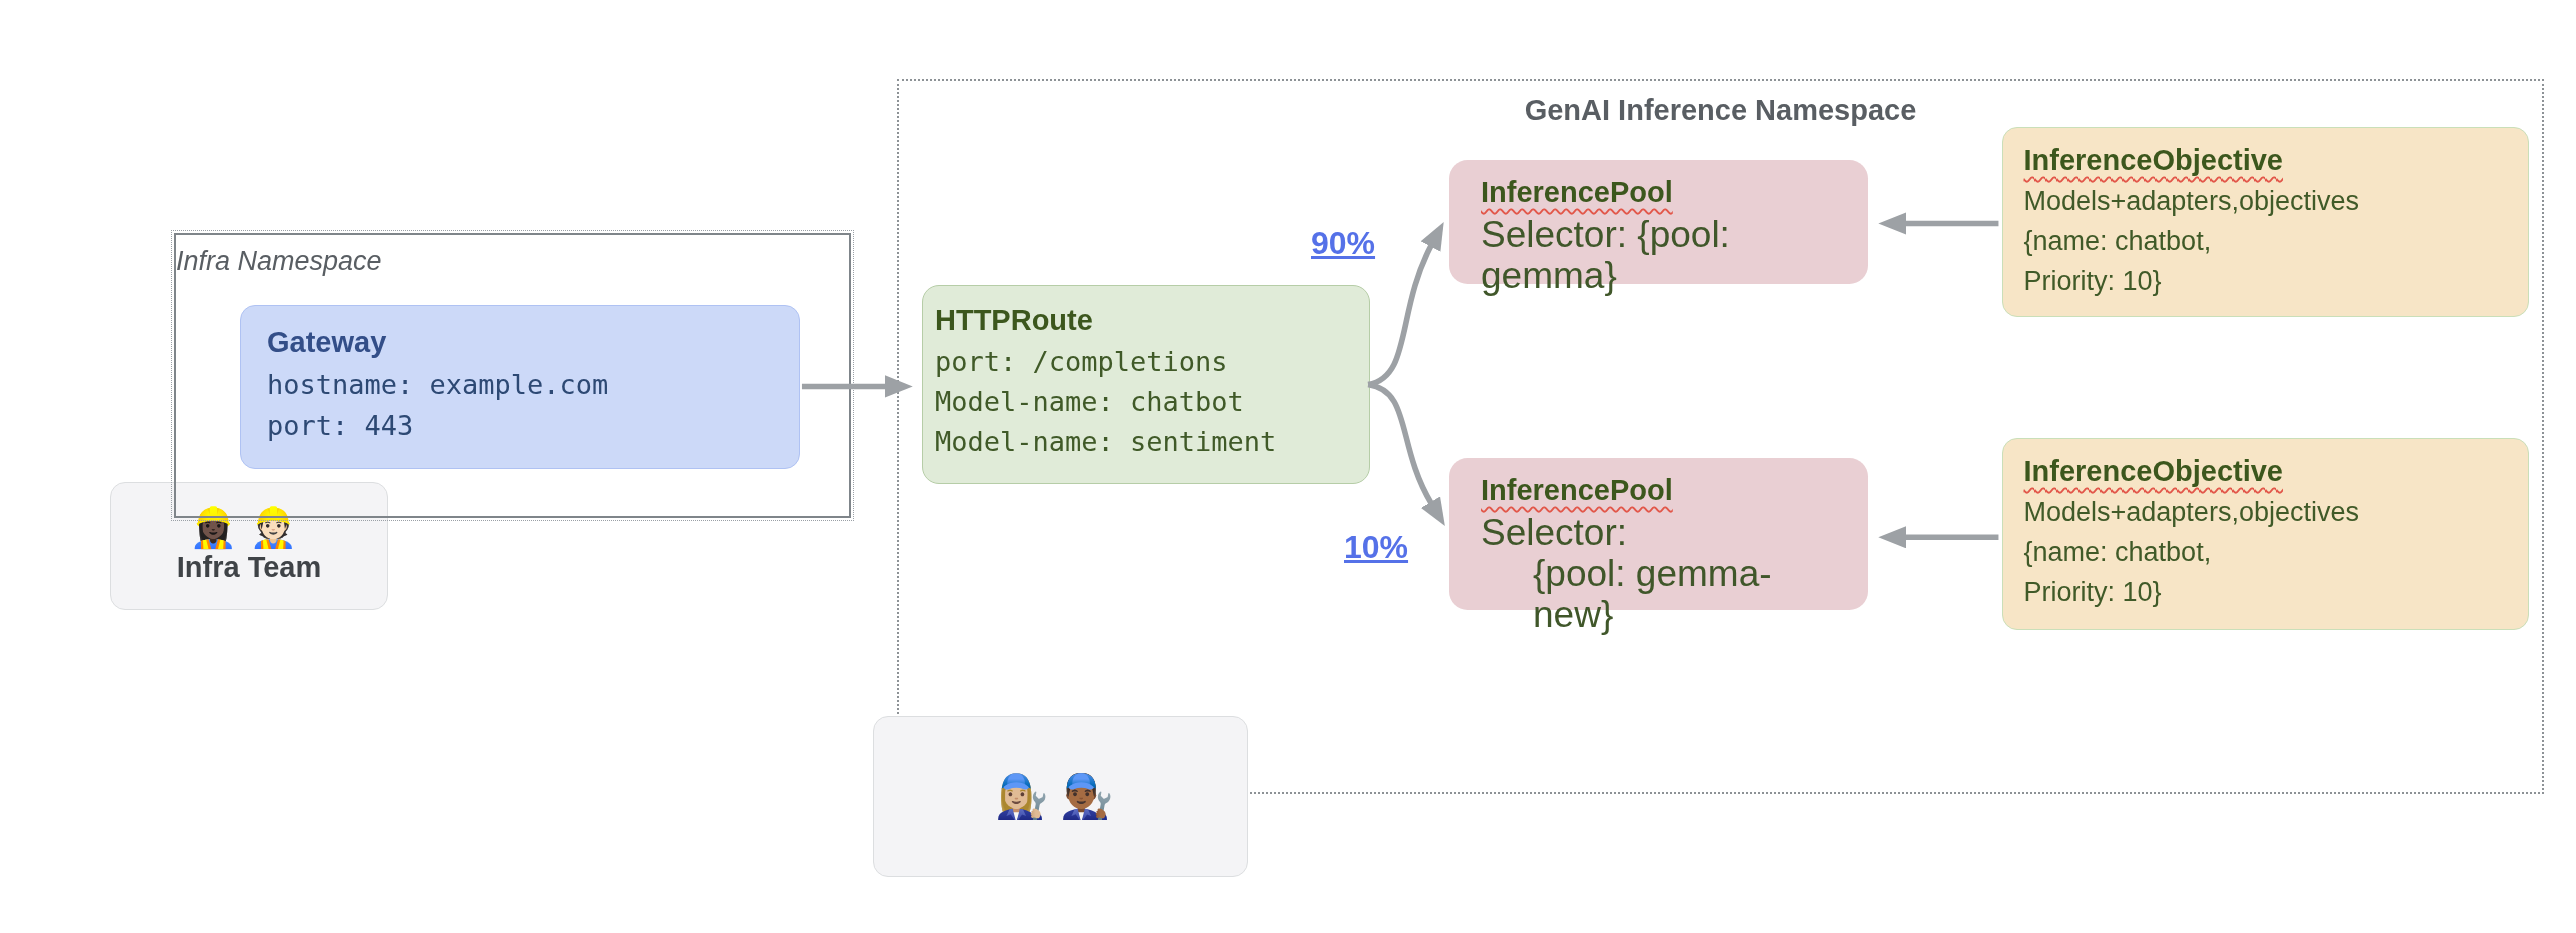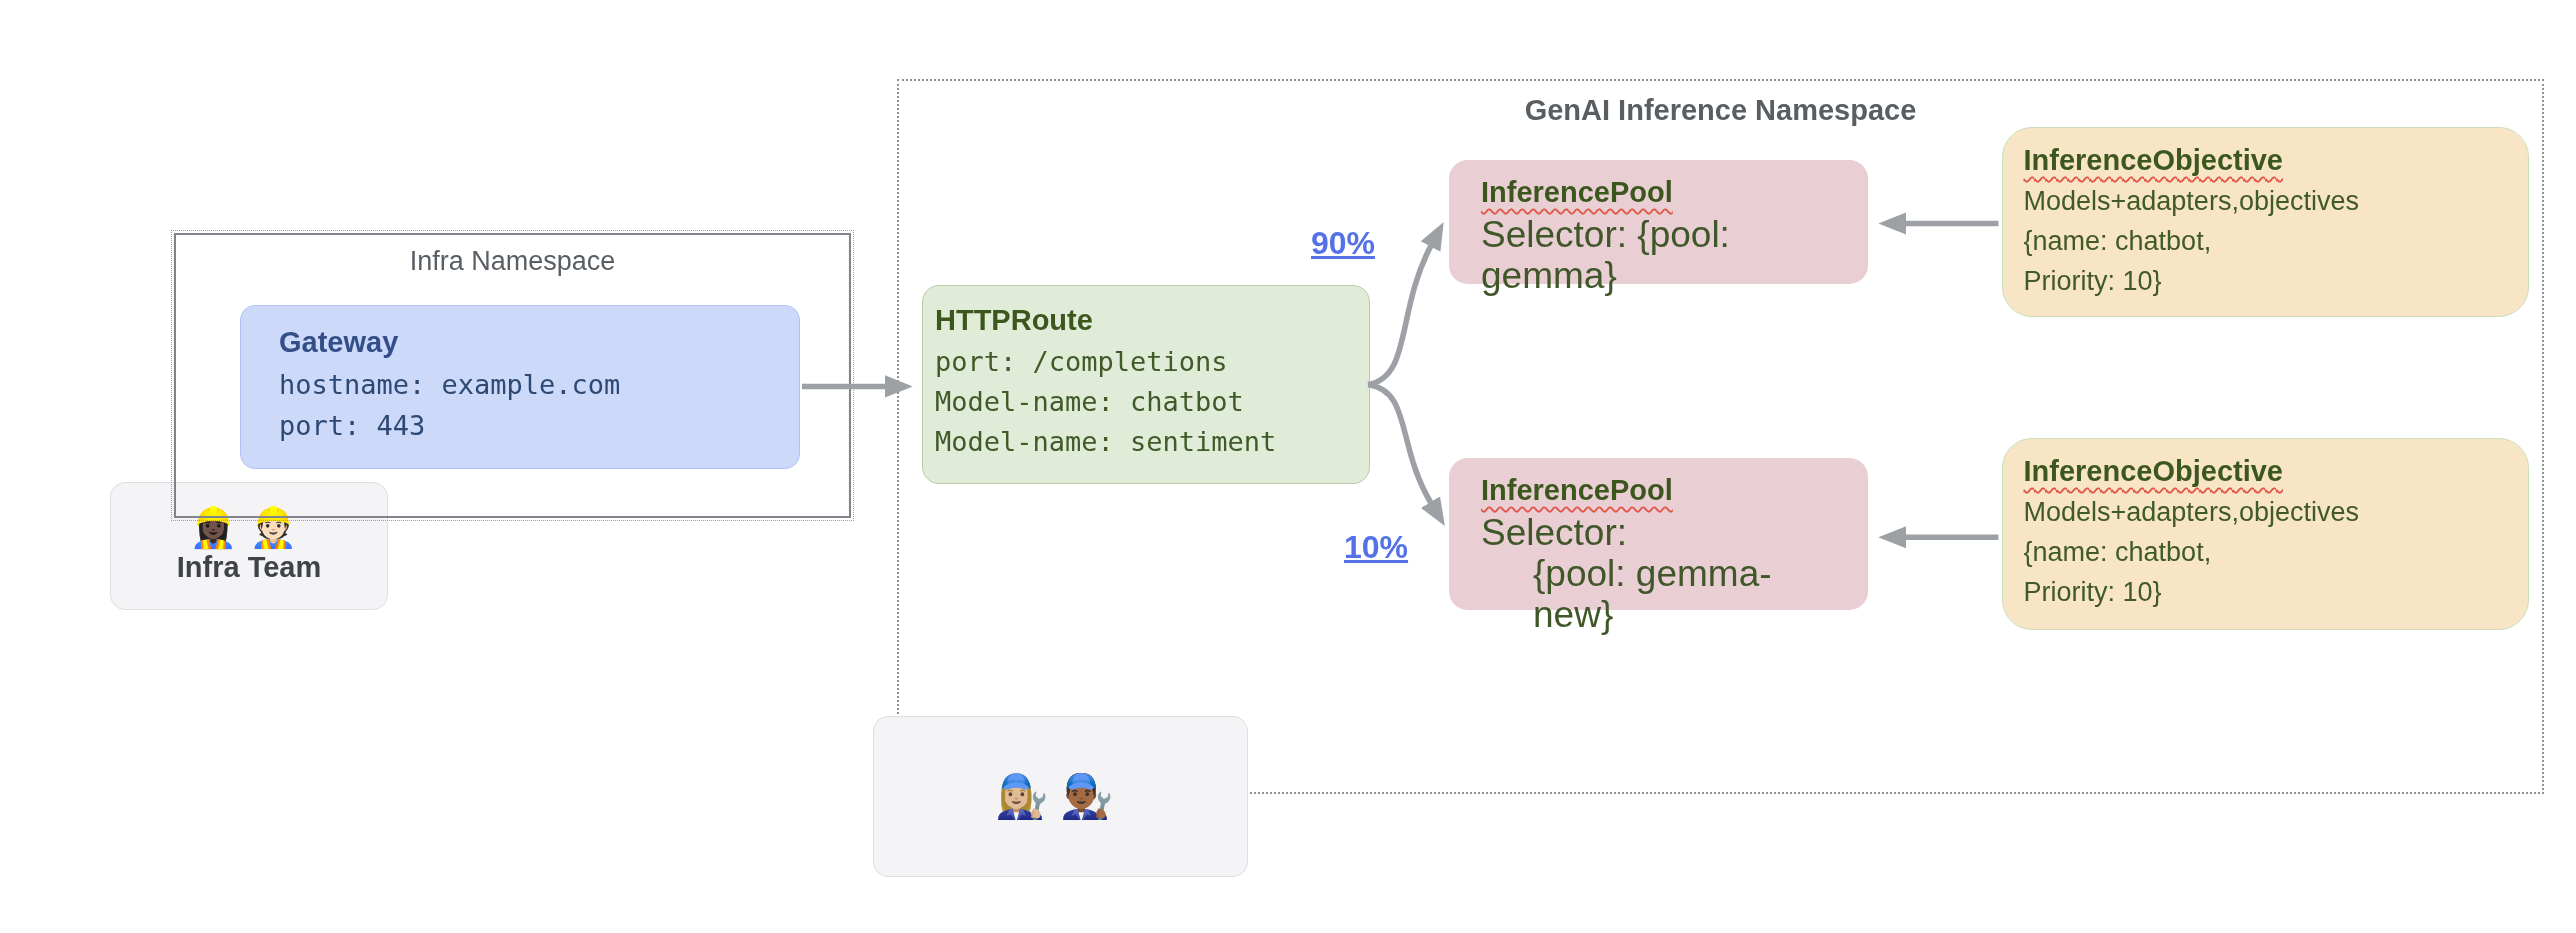--- a/index.html
+++ b/index.html
@@ -9,38 +9,38 @@
   }
   .abs{position:absolute;box-sizing:border-box;}
 
   
   .infra-ns{
     left:174px;top:233px;width:677px;height:285px;
     border:2.8px solid #7f858a;outline:1.9px dotted #9aa0a6;outline-offset:2.8px;
     z-index:4;background:transparent;pointer-events:none;
   }
   .infra-ns-title{
-    position:absolute;left:0;top:11.2px;width:100%;text-align:center;
-    font-size:27px;color:#595e63;
+    position:absolute;left:0;top:11.2px;width:100%;text-align:left;
+    font-size:27px;color:#595e63;font-style:italic;
   }
   .genai-ns{
     left:897px;top:79px;width:1647px;height:715px;
     border:2.8px dotted #8d9296;z-index:1;background:transparent;
   }
   .genai-ns-title{
     position:absolute;left:0;top:13px;width:100%;text-align:center;
     font-size:29px;font-weight:bold;color:#595e63;
   }
 
   
   .node{border-radius:17px;z-index:5;}
   .gateway{
     left:240px;top:305px;width:560px;height:164px;
     background:#ccd9f8;border:1.9px solid #afc2f3;border-radius:15px;
-    padding:15px 38px;
+    padding:15px 26px;
   }
   .gateway .title{font-size:29px;font-weight:bold;color:#334e88;line-height:43px;}
   .gateway .mono{font-family:"DejaVu Sans Mono",monospace;font-size:27px;color:#2d4974;line-height:41px;}
 
   .httproute{
     left:922px;top:285px;width:448px;height:199px;
     background:#e0ebd8;border:1.9px solid #b6cda7;
     padding:13px 12px;
   }
   .httproute .title{font-size:29px;font-weight:bold;color:#3c571d;line-height:43px;}
@@ -52,21 +52,21 @@
   .pool-top{left:1449px;top:160px;width:419px;height:124px;}
   .pool-bottom{left:1449px;top:458px;width:419px;height:152px;}
   .pool .title{
     display:inline-block;font-size:29px;font-weight:bold;color:#3c571d;line-height:43px;
     text-decoration:underline wavy #e2574a 1.9px;text-underline-offset:5.6px;text-decoration-skip-ink:none;
   }
   .pool .body{font-size:37px;color:#40572a;line-height:41px;}
   .pool .indent{padding-left:52px;}
 
   .objective{
-    background:#f7e5c6;border:1.9px solid #cadfb9;padding:11.2px 20.5px;border-radius:30px;
+    background:#f7e5c6;border:1.9px solid #cadfb9;padding:11.2px 20.5px;border-radius:15px;
   }
   .obj-top{left:2002px;top:127px;width:527px;height:190px;}
   .obj-bottom{left:2002px;top:438px;width:527px;height:192px;}
   .objective .title{
     display:inline-block;font-size:29px;font-weight:bold;color:#3c571d;line-height:42px;
     text-decoration:underline wavy #e2574a 1.9px;text-underline-offset:5.6px;text-decoration-skip-ink:none;
   }
   .objective .mono{font-family:Liberation Sans, sans-serif;font-size:27px;color:#405a28;line-height:40px;}
 
   

